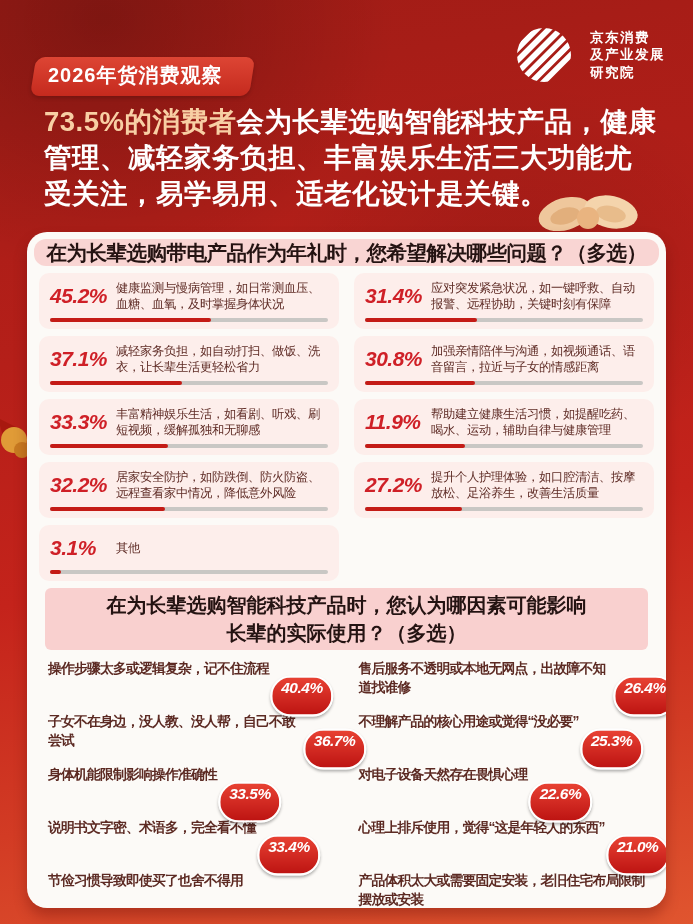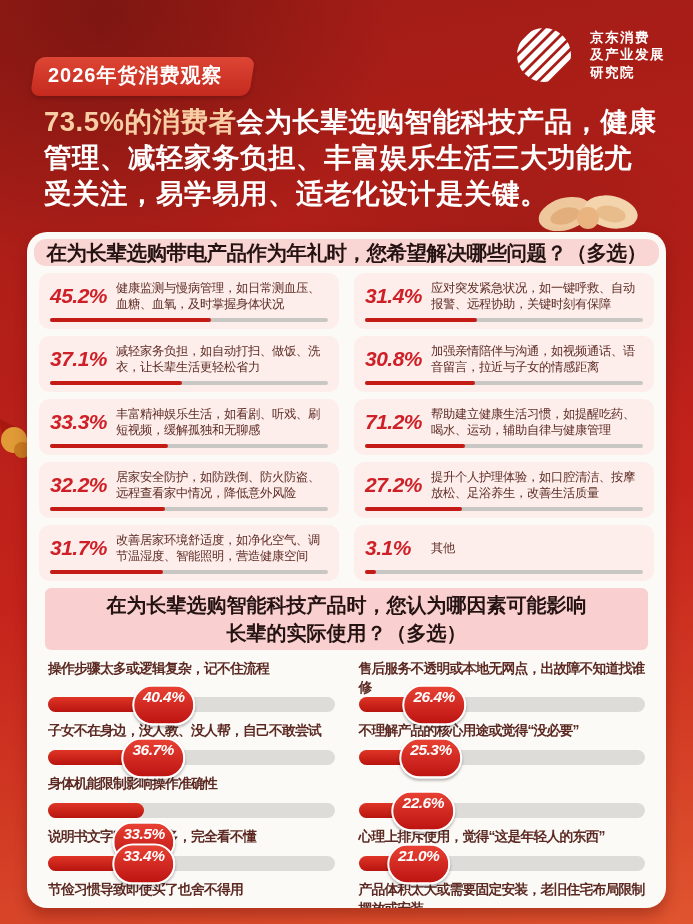--- a/index.html
+++ b/index.html
@@ -37,21 +37,21 @@
   
   .items{margin:7px 5px 0;display:grid;grid-template-columns:1fr 1fr;gap:7px 15px;}
   .item{position:relative;background:#fdeeeb;border-radius:10px;height:56px;box-sizing:border-box;
     padding:5px 11px 15px;display:grid;grid-template-columns:66px 1fr;align-items:center;}
   .pct{color:#cf2027;font-size:21px;font-weight:bold;font-style:italic;letter-spacing:-0.5px;}
   .desc{color:#5e2b25;font-size:12.3px;line-height:16.5px;letter-spacing:-0.3px;}
   .mini-track{position:absolute;left:11px;right:11px;bottom:7px;height:4px;background:#c9c7c4;border-radius:2px;}
   .mini-fill{height:100%;background:#c41b16;border-radius:2px;}
   
   .factors{margin:9px 14px 0;display:grid;grid-template-columns:1fr 1fr;column-gap:24px;row-gap:9px;}
-  .factor{display:flex;flex-direction:column;min-height:44px;}
+  .factor{display:flex;flex-direction:row;min-height:44px;gap:33px;}
   .f-label{color:#5c2a23;font-size:13.8px;font-weight:bold;line-height:19px;letter-spacing:-0.8px;}
   .f-track{position:relative;margin-top:auto;height:15px;background:#dedcd9;border-radius:8px;}
   .f-fill{height:100%;background:linear-gradient(180deg,#df3526,#b8140f);border-radius:8px;}
   .f-badge{position:absolute;top:50%;transform:translate(-50%,-50%);white-space:nowrap;
     background:linear-gradient(180deg,#e84133,#bd1412);color:#fff;border:2px solid #fff;
     border-radius:999px;padding:1px 9px 18px;font-size:15.5px;font-weight:bold;font-style:italic;
     box-shadow:0 2px 3px rgba(0,0,0,.3);letter-spacing:-0.5px;}
 </style>
 </head>
 <body>
@@ -139,45 +139,38 @@
           </div>
       </div>
       <div class="item">
         <div class="pct">33.3%</div>
         <div class="desc">丰富精神娱乐生活，如看剧、听戏、刷短视频，缓解孤独和无聊感</div>
         <div class="mini-track">
             <div class="mini-fill" style="width: 42.624%;"></div>
           </div>
       </div>
       <div class="item">
-        <div class="pct">71.2%</div>
+        <div class="pct">11.9%</div>
         <div class="desc">帮助建立健康生活习惯，如提醒吃药、喝水、运动，辅助自律与健康管理</div>
         <div class="mini-track">
             <div class="mini-fill" style="width: 35.84%;"></div>
           </div>
       </div>
       <div class="item">
         <div class="pct">32.2%</div>
         <div class="desc">居家安全防护，如防跌倒、防火防盗、远程查看家中情况，降低意外风险</div>
         <div class="mini-track">
             <div class="mini-fill" style="width: 41.216%;"></div>
           </div>
       </div>
       <div class="item">
         <div class="pct">27.2%</div>
         <div class="desc">提升个人护理体验，如口腔清洁、按摩放松、足浴养生，改善生活质量</div>
         <div class="mini-track">
             <div class="mini-fill" style="width: 34.816%;"></div>
-          </div>
-      </div>
-      <div class="item">
-        <div class="pct">31.7%</div>
-        <div class="desc">改善居家环境舒适度，如净化空气、调节温湿度、智能照明，营造健康空间</div>
-        <div class="mini-track">
-            <div class="mini-fill" style="width: 40.576%;"></div>
           </div>
       </div>
       <div class="item">
         <div class="pct">3.1%</div>
         <div class="desc">其他</div>
         <div class="mini-track">
             <div class="mini-fill" style="width: 3.968%;"></div>
           </div>
       </div>
     </div>
@@ -213,24 +206,25 @@
         <div class="f-label">不理解产品的核心用途或觉得“没必要”</div>
         <div class="f-track">
           <div class="f-fill" style="width: 25.3%;"></div>
           <div class="f-badge" style="left: 25.3%;">25.3%</div>
         </div>
       </div>
       <div class="factor">
         <div class="f-label">身体机能限制影响操作准确性</div>
         <div class="f-track">
           <div class="f-fill" style="width: 33.5%;"></div>
-          <div class="f-badge" style="left: 33.5%; margin-top: 31px;">33.5%</div>
-        </div>
-      </div>
-      <div class="factor">
+          <div class="f-badge" style="left: 33.5%;">33.5%</div>
+        </div>
+      </div>
+      <div class="factor">
+        <div class="f-label">对电子设备天然存在畏惧心理</div>
         <div class="f-track">
           <div class="f-fill" style="width: 22.6%;"></div>
           <div class="f-badge" style="left: 22.6%;">22.6%</div>
         </div>
       </div>
       <div class="factor">
         <div class="f-label">说明书文字密、术语多，完全看不懂</div>
         <div class="f-track">
           <div class="f-fill" style="width: 33.4%;"></div>
           <div class="f-badge" style="left: 33.4%; text-align: center;">33.4%</div>

